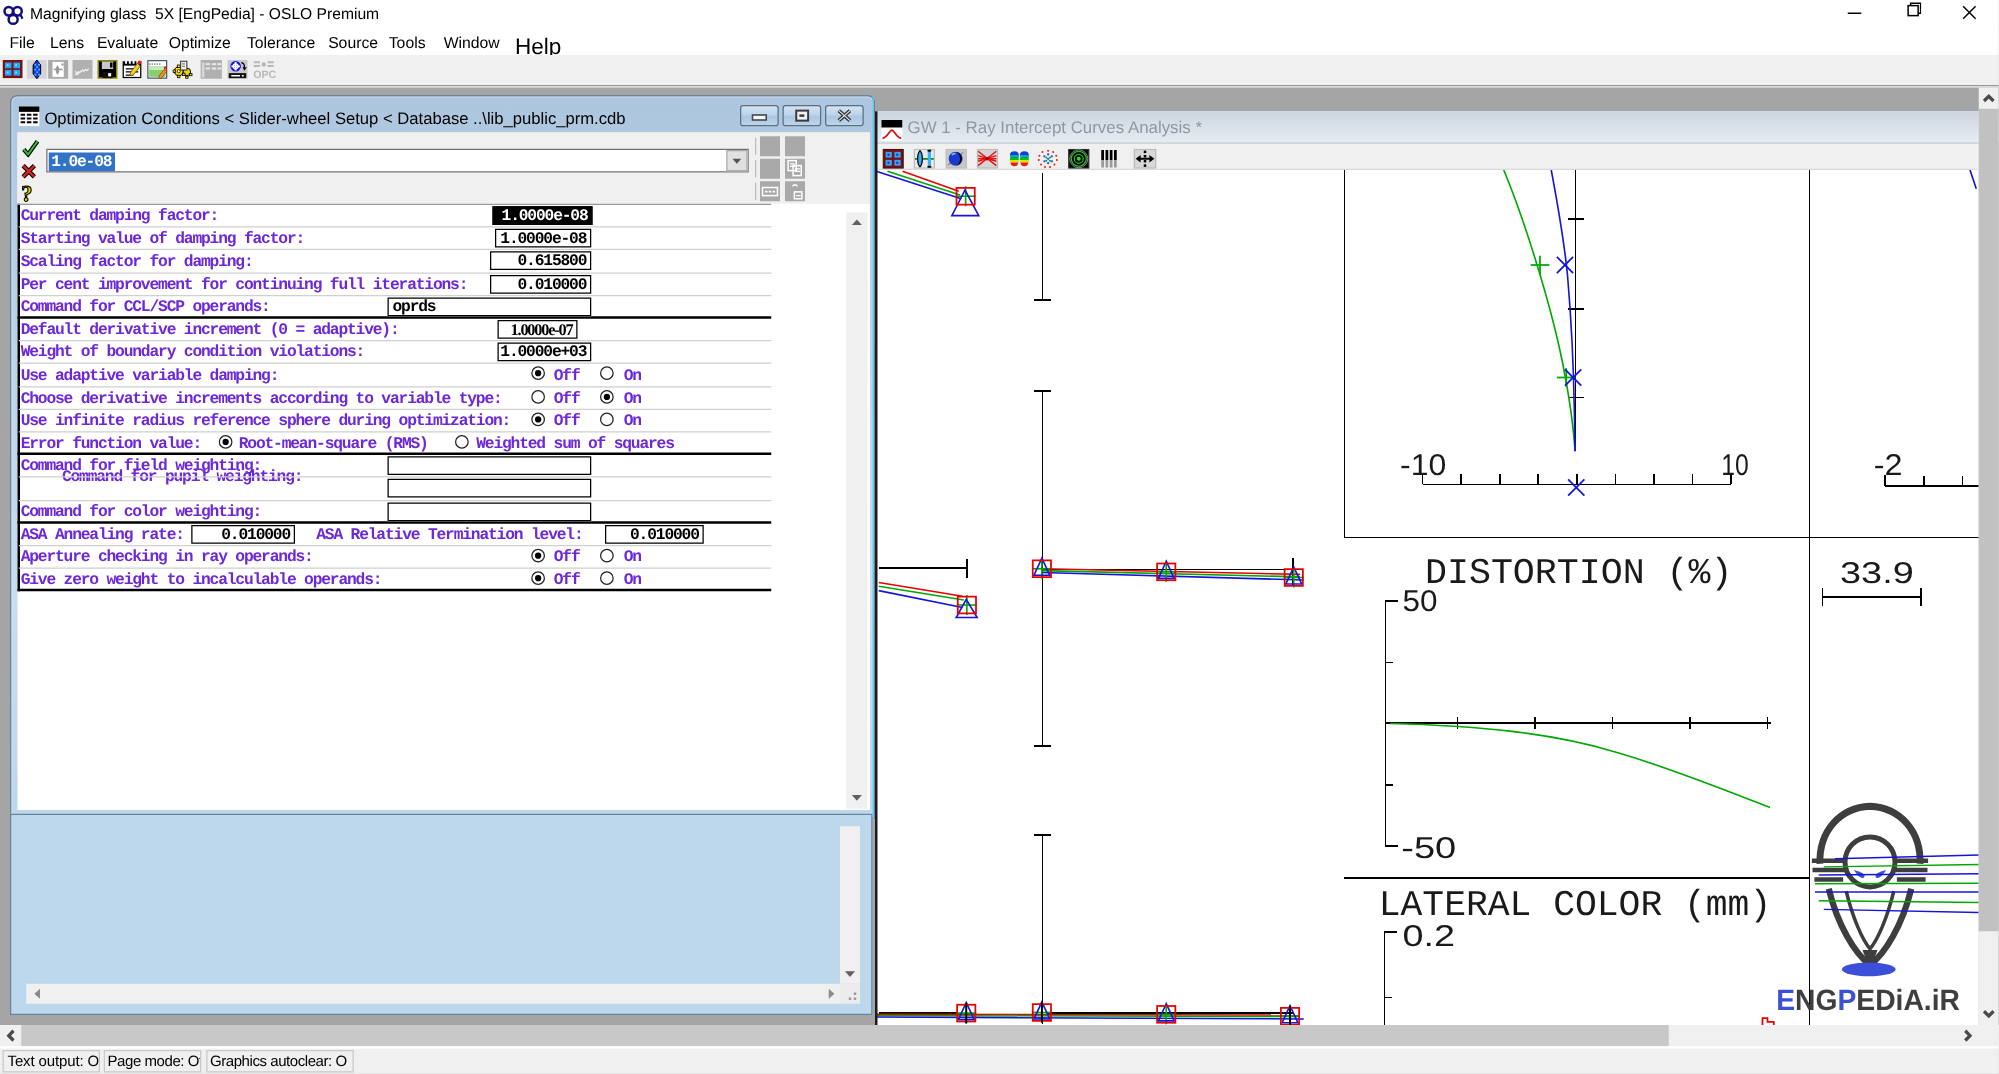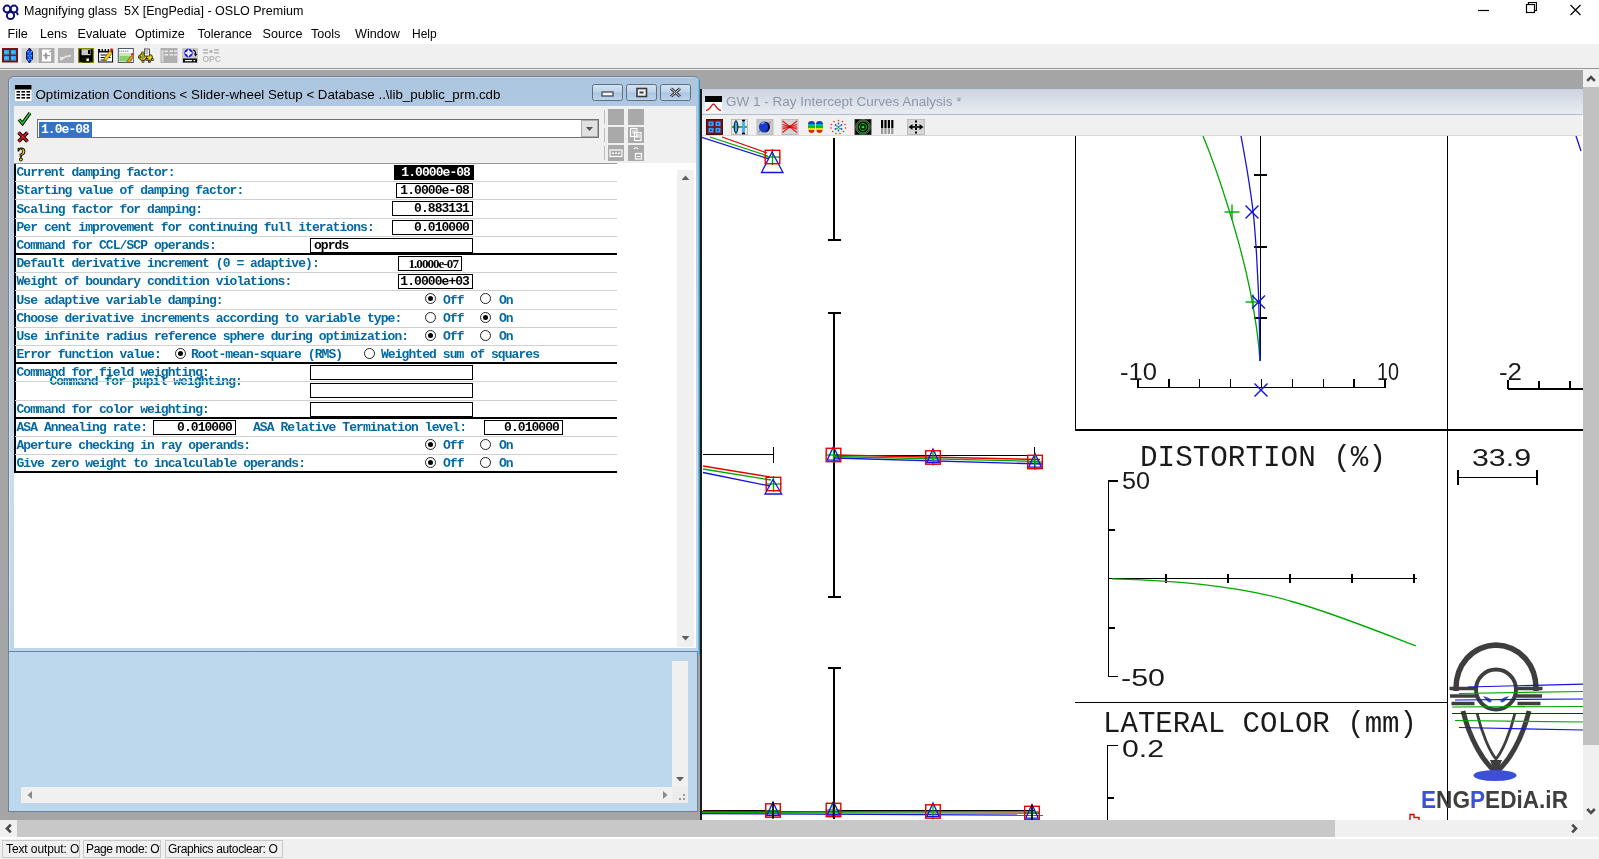--- a/index.html
+++ b/index.html
@@ -1,17 +1,17 @@
 <!DOCTYPE html>
 <html><head><meta charset="utf-8"><style>
 *{margin:0;padding:0;box-sizing:border-box;}
 html,body{width:1599px;height:859px;overflow:hidden;}
 body{position:relative;font-family:"Liberation Sans",sans-serif;background:#f0f0f0;}
 .abs{position:absolute;}
-.mono{font-family:"Liberation Mono",monospace;font-weight:bold;letter-spacing:-0.93px;font-size:13px;color:#0369a1;}
+.mono{font-family:"Liberation Mono",monospace;font-weight:bold;letter-spacing:-0.93px;font-size:13px;color:#6d28d9;}
 .vbox{position:absolute;border:1px solid #000;background:#fff;height:15px;font-family:"Liberation Mono",monospace;font-weight:bold;letter-spacing:-0.93px;font-size:13px;color:#000;line-height:13.5px;text-align:right;padding-right:3px;}
 .sep{position:absolute;height:1px;background:#d0d0d0;}
 .sepb{position:absolute;height:2px;background:#000;}
 .radio{position:absolute;width:11px;height:11px;border:1px solid #222;border-radius:50%;background:#fff;}
 .radio.on::after{content:"";position:absolute;left:2px;top:2px;width:5px;height:5px;border-radius:50%;background:#000;}
 .btn7{position:absolute;width:31px;height:17px;background:linear-gradient(180deg,#d3e3f3,#bdd3ea 48%,#abc6e2 52%,#bcd4ec);border:1px solid #5f7080;border-radius:2.5px;}
 .gbtn{position:absolute;width:15.5px;height:15.5px;background:#a9a9a9;overflow:hidden;}
 </style></head><body>
 
 <div class="abs" style="left:0;top:0;width:1599px;height:22px;background:#fff;">
@@ -37,21 +37,21 @@
 </div>
 <div class="abs" style="left:0;top:22px;width:1599px;height:22px;background:#fff;">
     <div class="abs" style="left:7.5px;top:5px;font-size:12.6px;color:#000;">File</div>
     <div class="abs" style="left:40px;top:5px;font-size:12.6px;color:#000;">Lens</div>
     <div class="abs" style="left:77.5px;top:5px;font-size:12.6px;color:#000;">Evaluate</div>
     <div class="abs" style="left:135px;top:5px;font-size:12.6px;color:#000;">Optimize</div>
     <div class="abs" style="left:197.5px;top:5px;font-size:12.6px;color:#000;">Tolerance</div>
     <div class="abs" style="left:262.5px;top:5px;font-size:12.6px;color:#000;">Source</div>
     <div class="abs" style="left:311px;top:5px;font-size:12.6px;color:#000;">Tools</div>
     <div class="abs" style="left:355px;top:5px;font-size:12.6px;color:#000;">Window</div>
-    <div class="abs" style="left:412px;top:5px;font-size:12px;color:#000;">Help</div>
+    <div class="abs" style="left:412px;top:5px;font-size:18px;color:#000;">Help</div>
   </div>
 <div class="abs" style="left:0;top:44px;width:1599px;height:25px;background:#f0f0f0;border-bottom:1px solid #979797;">
 <svg class="abs" style="left:2px;top:4px" width="220" height="17" viewBox="0 0 220 17">
 
  <rect x="0" y="0" width="16" height="14.5" fill="#7a1212"></rect>
  <g fill="#22a8ff">
   <rect x="2" y="2" width="5.2" height="4.6"></rect>
         <rect x="8.8" y="2" width="5.2" height="4.6"></rect>
   <rect x="2" y="7.9" width="5.2" height="4.6"></rect>
         <rect x="8.8" y="7.9" width="5.2" height="4.6"></rect>
@@ -628,21 +628,21 @@
 <div class="sep" style="left:15px;top:399.6px;width:602px;"></div>
 <div class="sep" style="left:15px;top:436.0px;width:602px;"></div>
 <div class="sep" style="left:15px;top:454.2px;width:602px;"></div>
 <div class="sepb" style="left:14px;top:253.0px;width:603px;"></div>
 <div class="sepb" style="left:14px;top:362.2px;width:603px;"></div>
 <div class="sepb" style="left:14px;top:416.8px;width:603px;"></div>
 <div class="sepb" style="left:14px;top:471.4px;width:603px;"></div>
 <div class="sep" style="left:14px;top:163px;width:603px;background:#999;"></div>
 <div class="vbox" style="left:394px;top:165.0px;width:80px;background:#000;color:#fff;border-color:#000;">1.0000e-08</div>
 <div class="vbox" style="left:396px;top:183.2px;width:77px;">1.0000e-08</div>
-<div class="vbox" style="left:392px;top:201.4px;width:81px;">0.883131</div>
+<div class="vbox" style="left:392px;top:201.4px;width:81px;">0.615800</div>
 <div class="vbox" style="left:392px;top:219.6px;width:81px;">0.010000</div>
 <div class="vbox" style="left:310px;top:237.8px;width:163px;text-align:left;padding-left:3px;">oprds</div>
 <div class="vbox" style="left:398px;top:256.0px;width:64px;font-family:Liberation Serif, serif;">1.0000e-07</div>
 <div class="vbox" style="left:398px;top:274.2px;width:75px;">1.0000e+03</div>
 <div class="vbox" style="left:310px;top:365.2px;width:163px;"></div>
 <div class="vbox" style="left:310px;top:383.4px;width:163px;"></div>
 <div class="vbox" style="left:310px;top:401.6px;width:163px;"></div>
 <div class="vbox" style="left:153px;top:419.8px;width:83px;">0.010000</div>
 <div class="abs mono" style="left:253px;top:420.0px;">ASA Relative Termination level:</div>
 <div class="vbox" style="left:484px;top:419.8px;width:79px;">0.010000</div>

